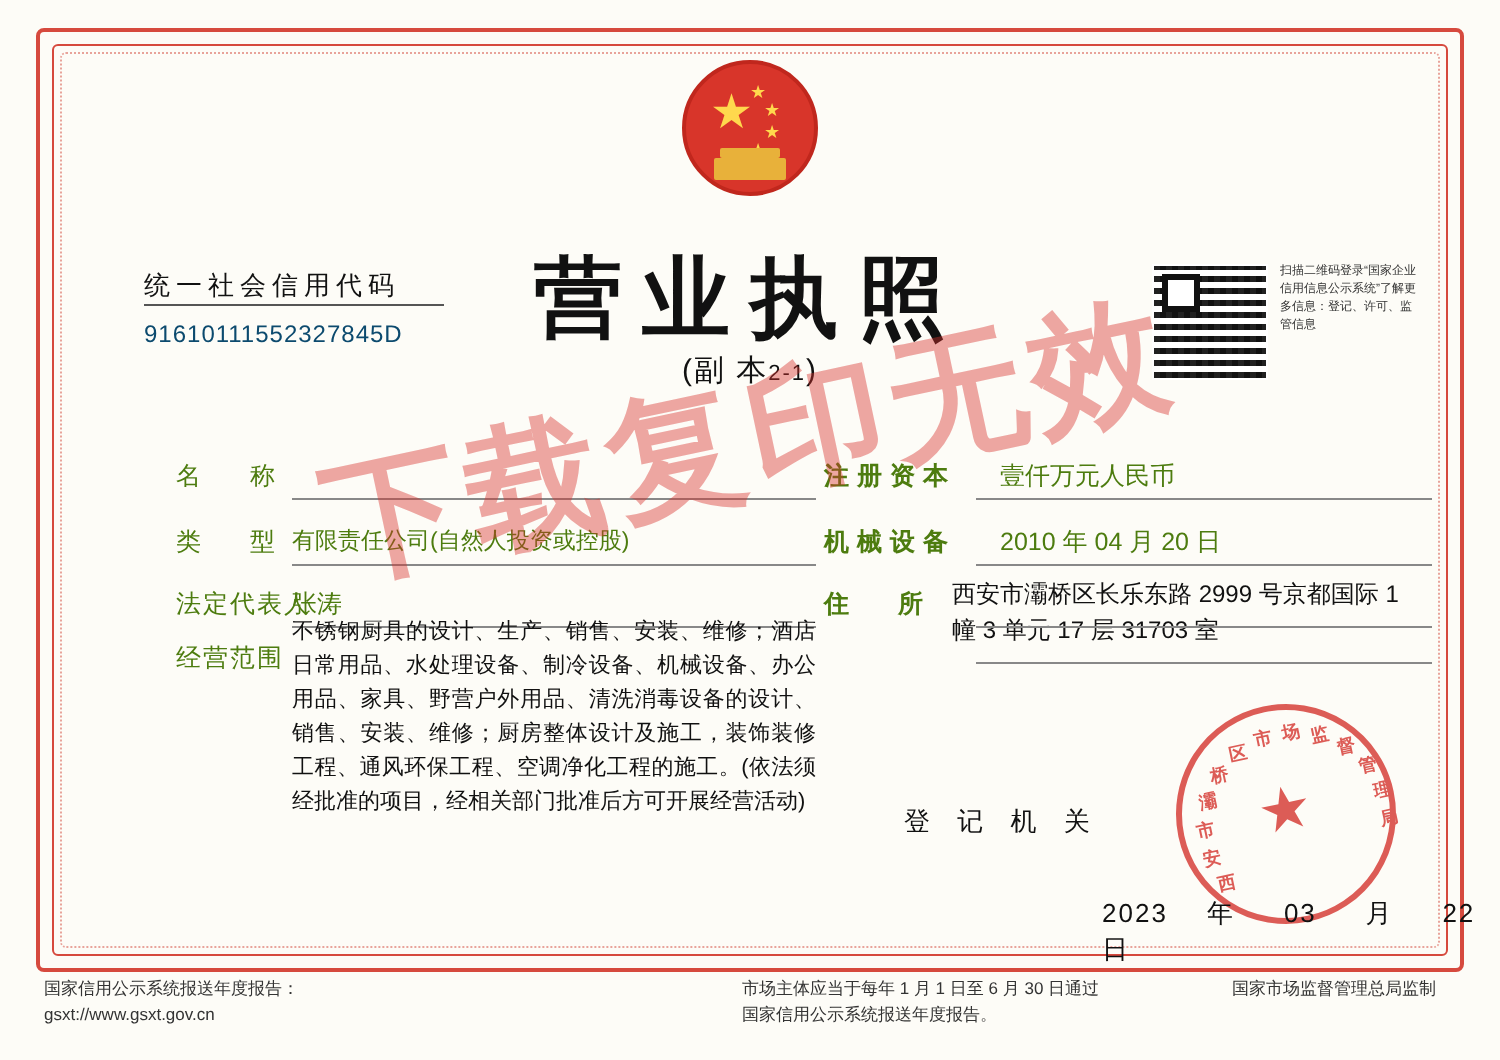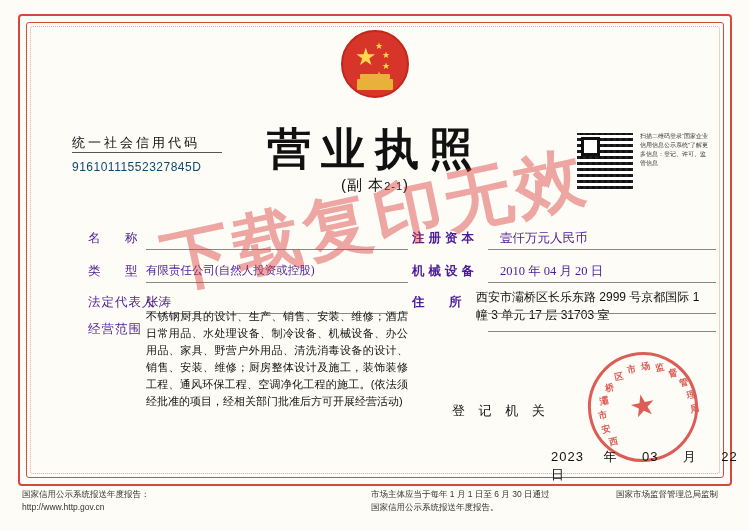--- a/index.html
+++ b/index.html
@@ -89,21 +89,21 @@
   }
   .qr:after{
     content:"";position:absolute;left:4px;top:4px;width:13px;height:13px;
     border:3px solid #111;background:#fff;
   }
   .qr-text{
     position:absolute;right:42px;top:132px;width:68px;
     font-size:6px;line-height:1.5;color:#333;
   }
   
-  .field{position:absolute;font-size:12.5px;color:#4c1d95;font-family:Liberation Serif, serif;}
+  .field{position:absolute;font-size:12.5px;color:#4d7c0f;}
   .flabel{letter-spacing:6px;}
   .fvalue{}
   .fline{position:absolute;border-bottom:1px solid #888;}
   .scope{
     position:absolute;left:146px;top:308px;width:262px;
     font-size:11px;line-height:1.55;color:#111;text-align:justify;
   }
   .addr{
     position:absolute;left:476px;top:288px;width:228px;
     font-size:12px;line-height:1.5;color:#111;
@@ -239,21 +239,21 @@
     <span class="d">月</span>
     <span class="d" style="width:26px;">22</span>
     <span class="d">日</span>
   </div>
 
   <div class="watermark">下载复印无效</div>
 
   <div class="footer">
     <div class="f-left">
       <div>国家信用公示系统报送年度报告：</div>
-      <div>http://www.http.gov.cn</div>
+      <div>gsxt://www.gsxt.gov.cn</div>
     </div>
     <div class="f-mid">
       <div>市场主体应当于每年 1 月 1 日至 6 月 30 日通过</div>
       <div>国家信用公示系统报送年度报告。</div>
     </div>
     <div class="f-right">
       <div>国家市场监督管理总局监制</div>
     </div>
   </div>
 

